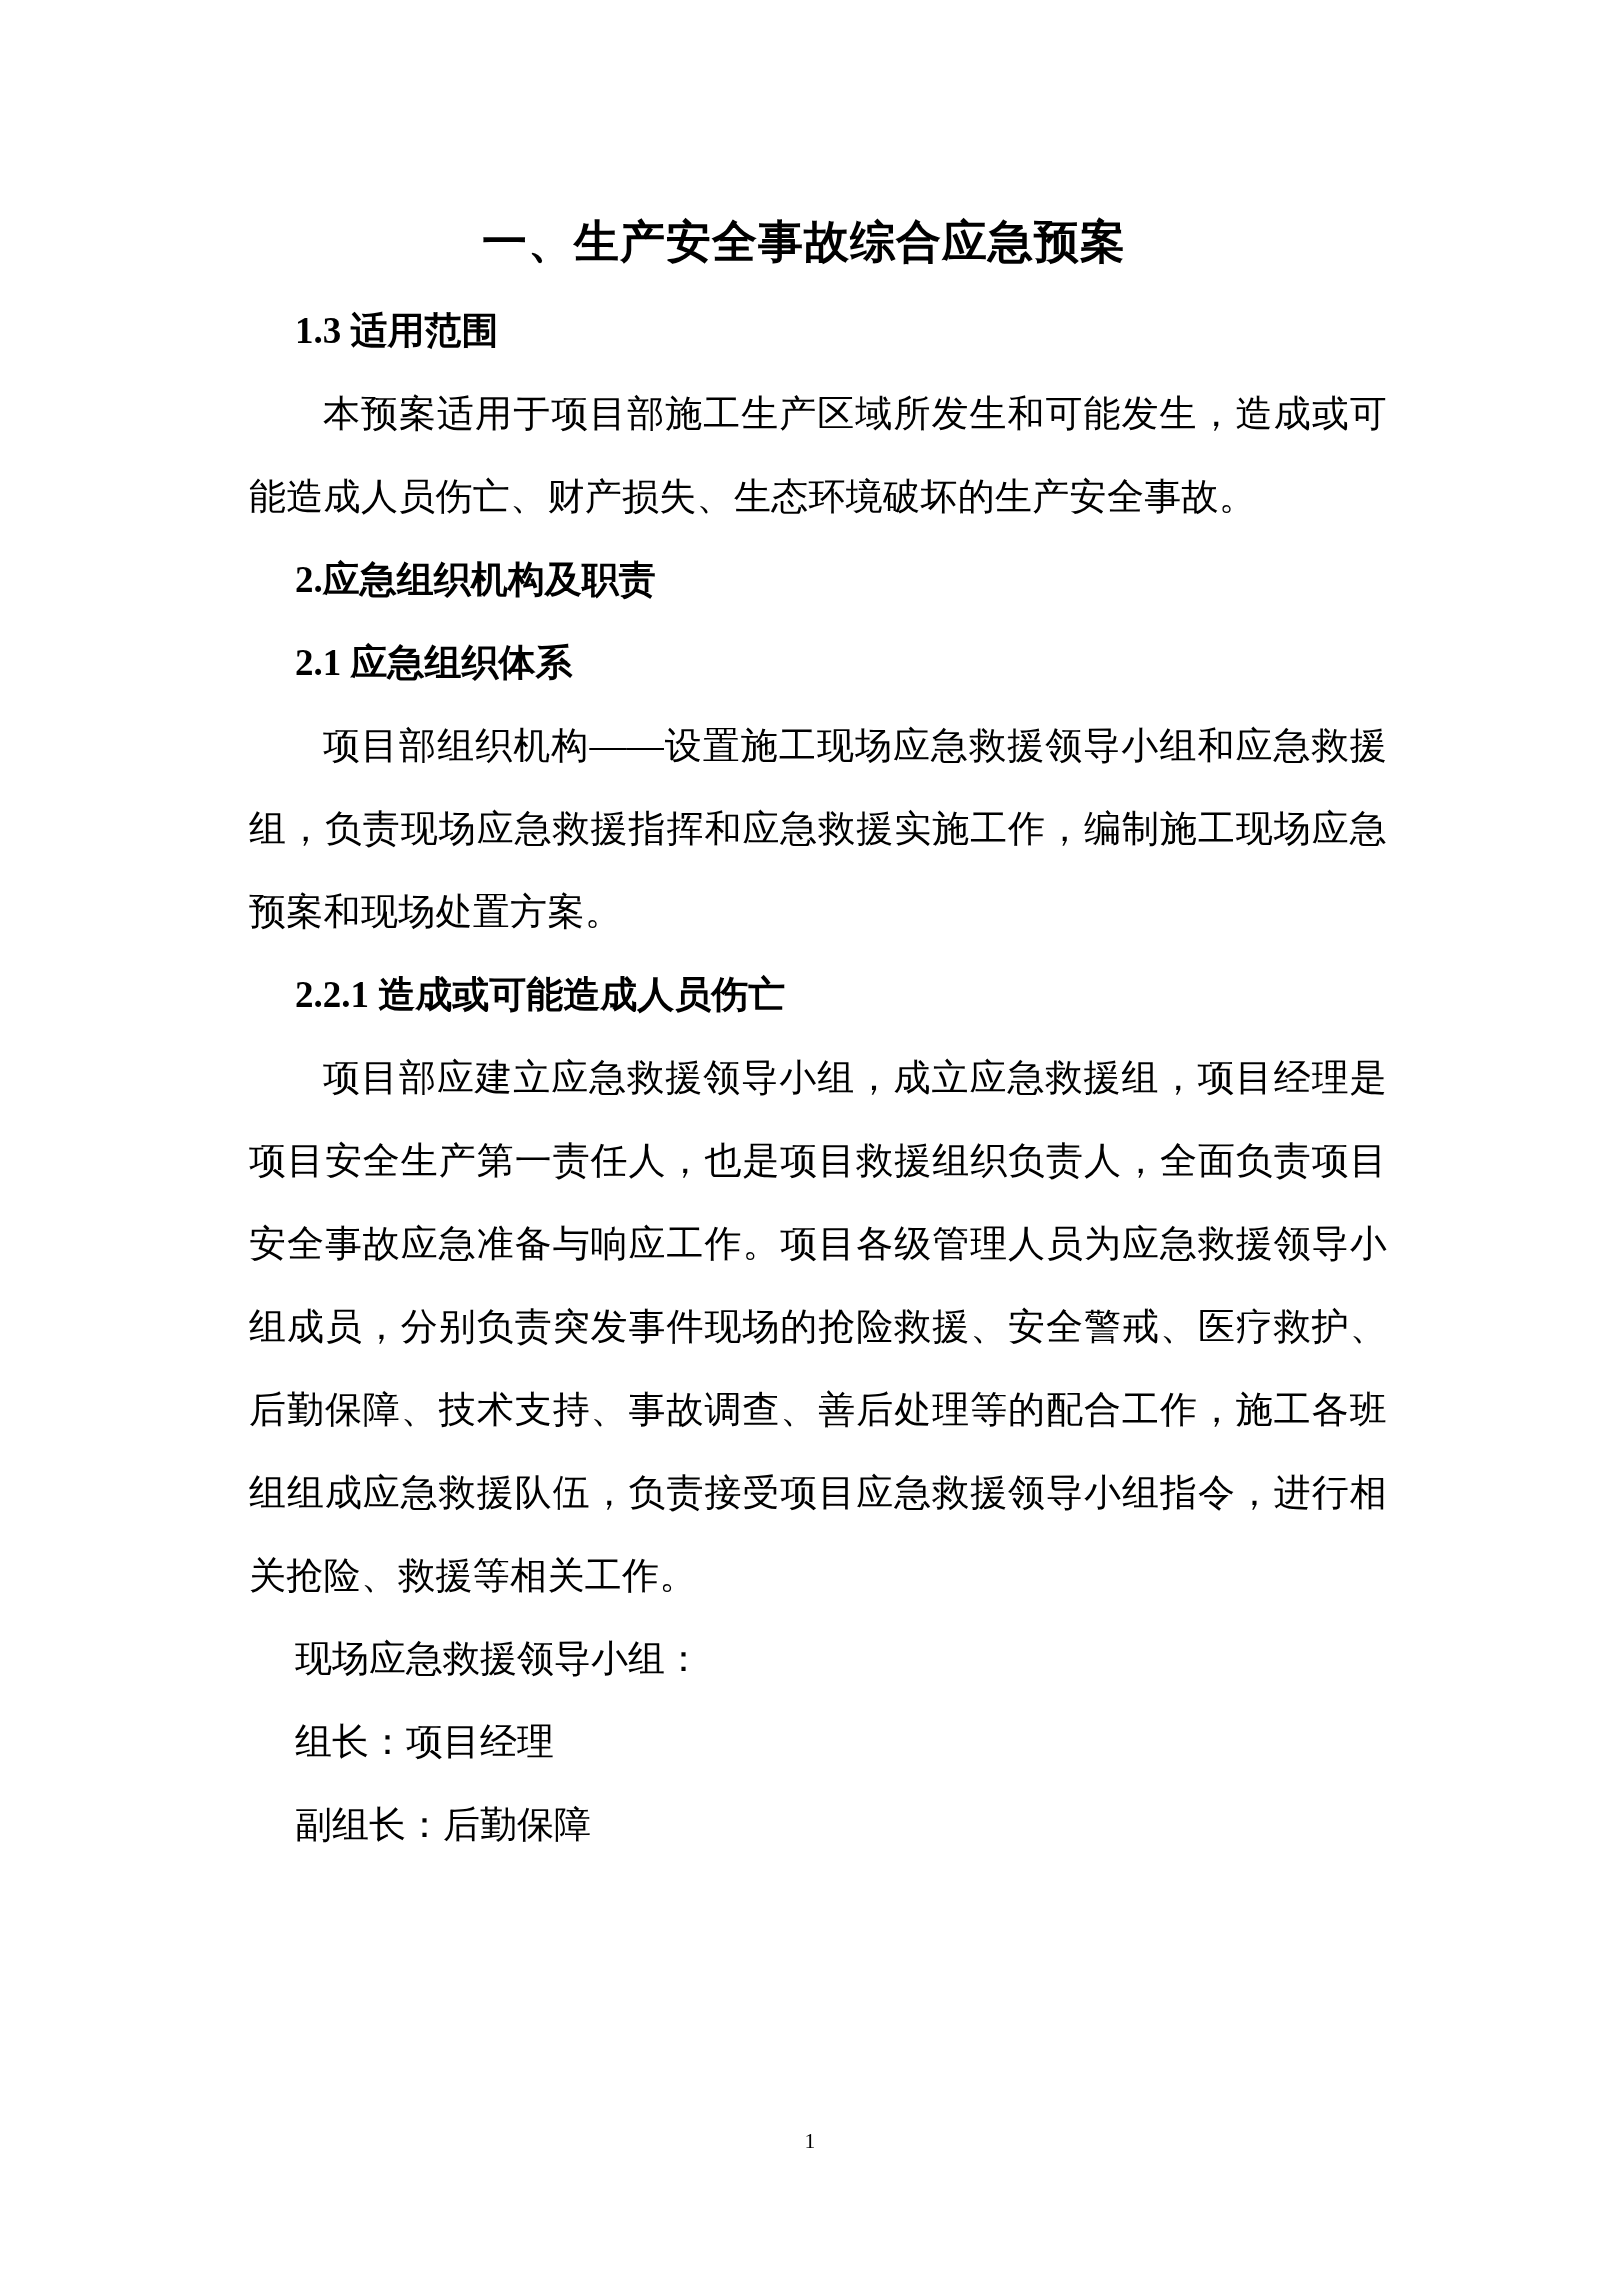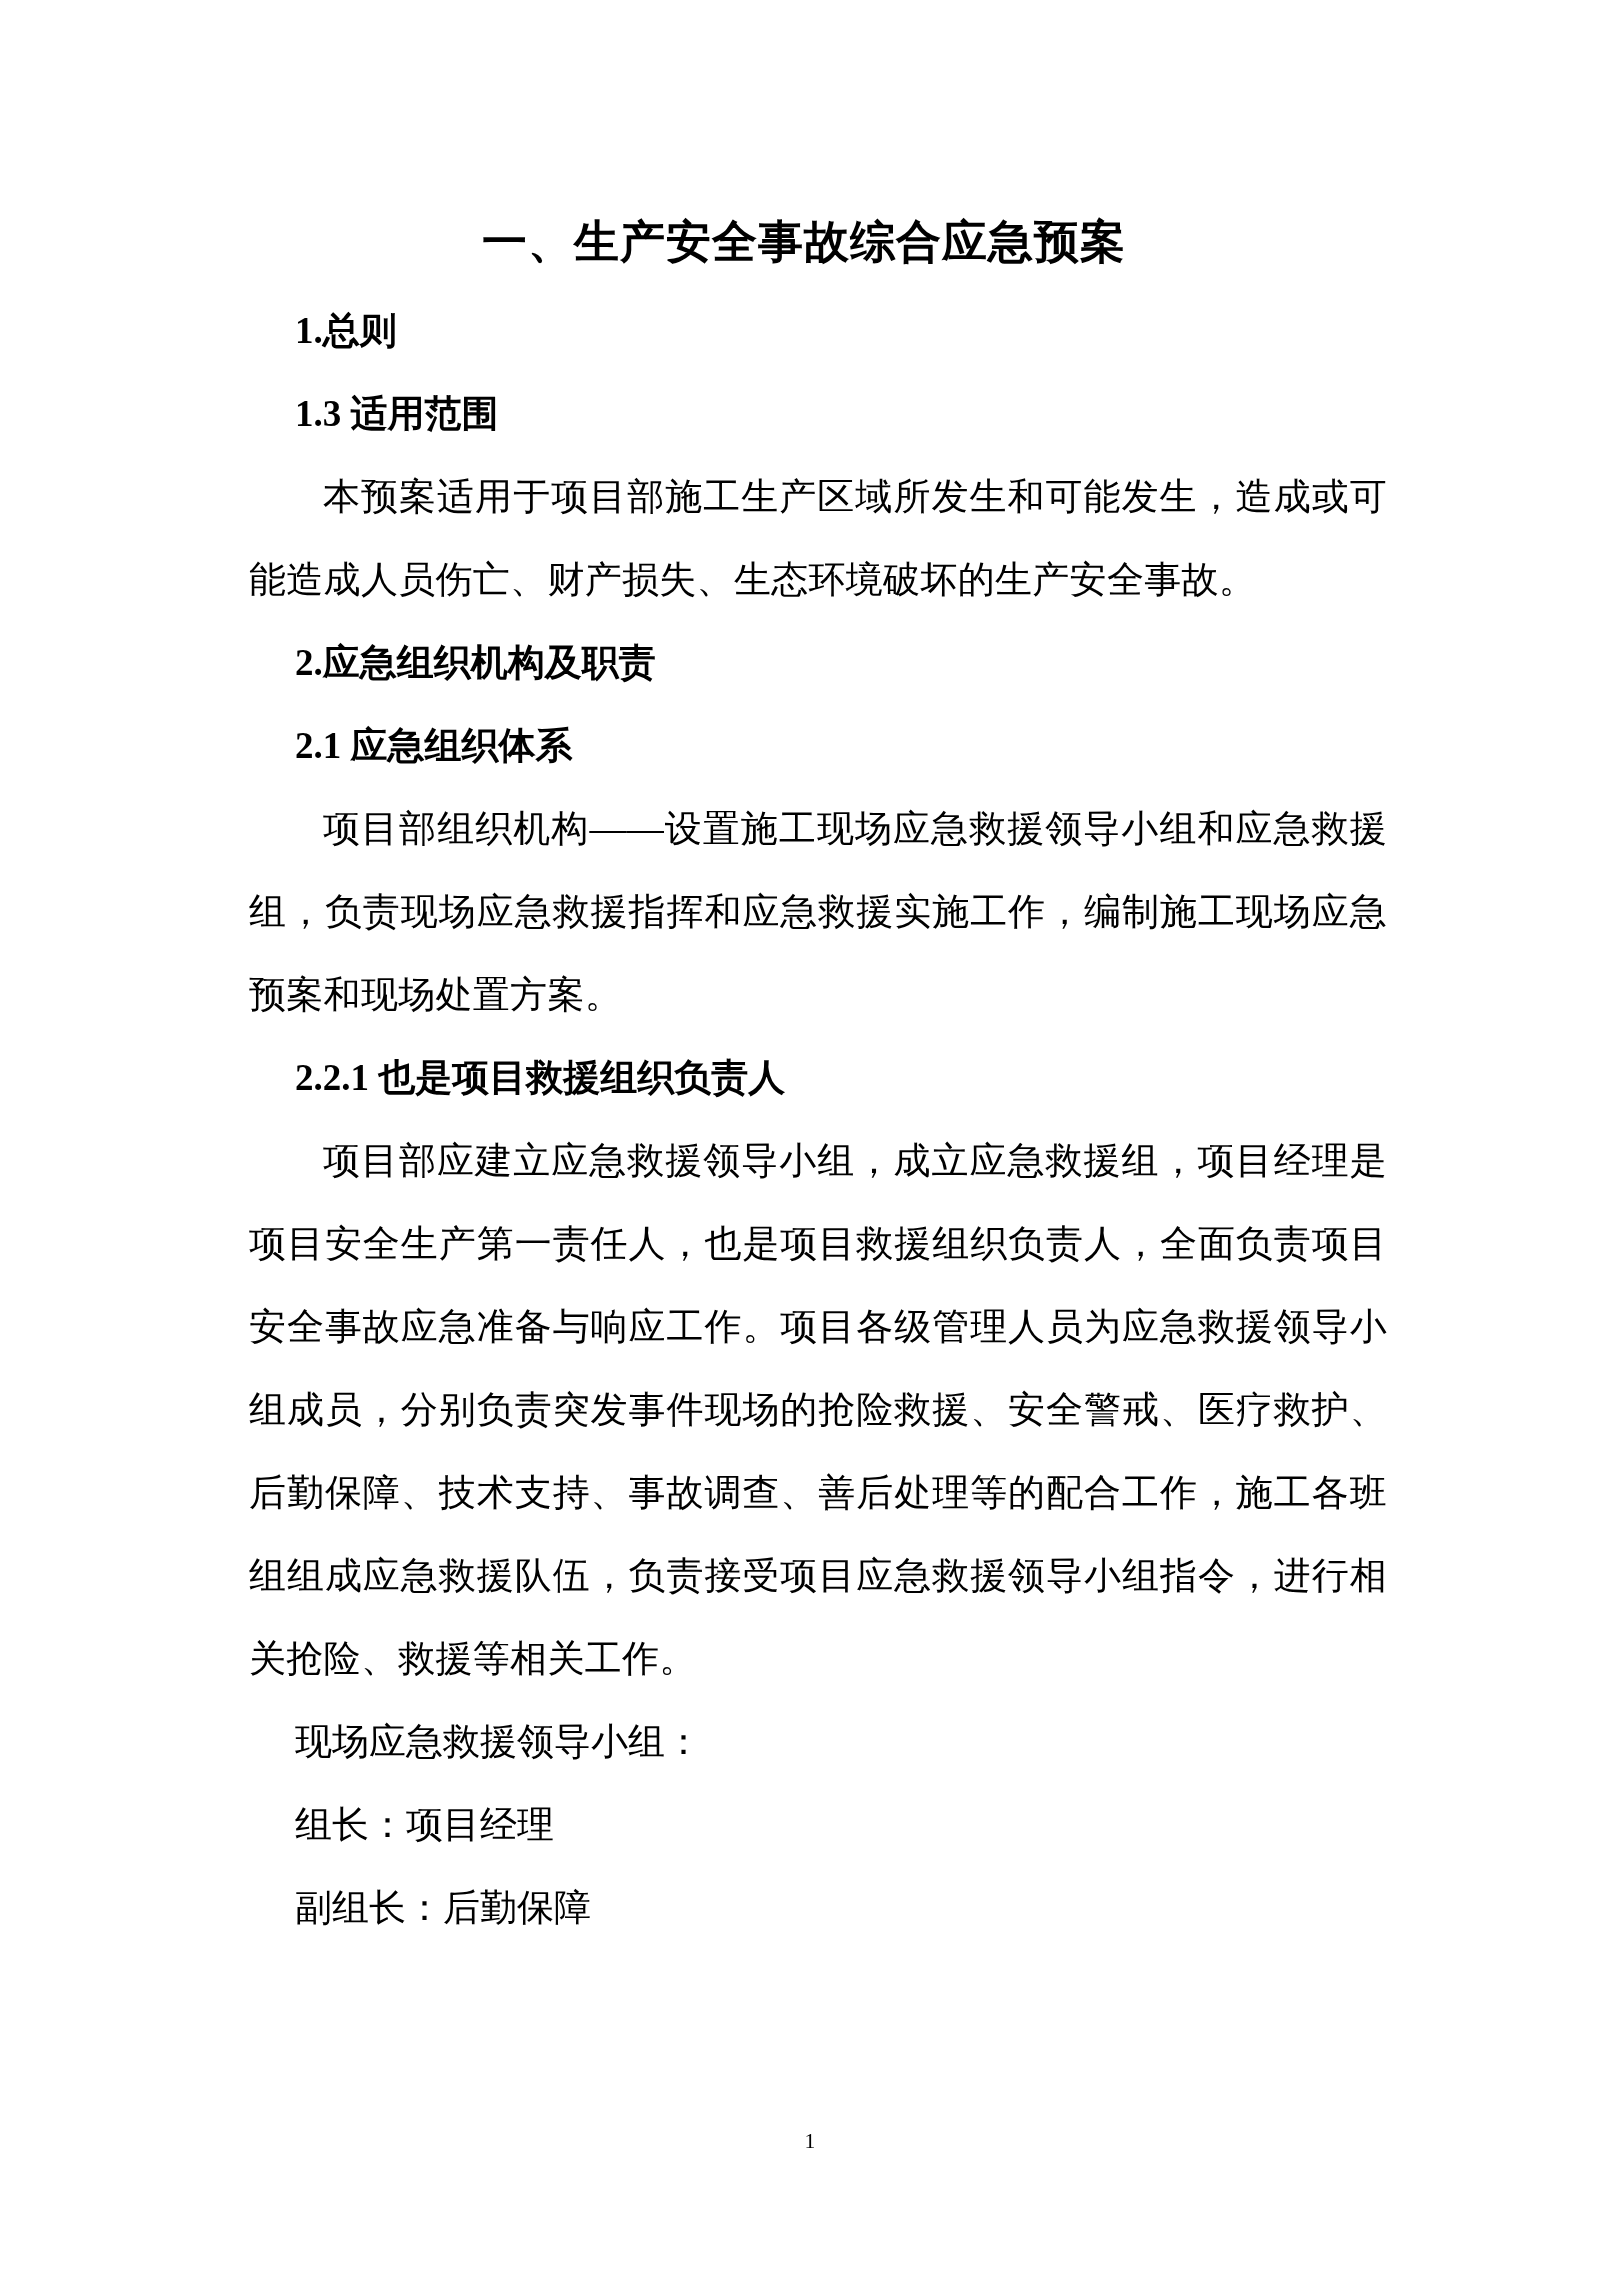--- a/index.html
+++ b/index.html
@@ -61,34 +61,33 @@
   }
 </style>
 </head>
 <body>
 
 <div class="page">
   <div class="content">
 
     <div class="doc-title">一、生产安全事故综合应急预案</div>
 
-    <div class="h1">1.总则</div>
 
     <div class="h2">1.3 适用范围</div>
 
     <div class="para">本预案适用于项目部施工生产区域所发生和可能发生，造成或可能造成人员伤亡、财产损失、生态环境破坏的生产安全事故。</div>
 
     <div class="h1">2.应急组织机构及职责</div>
 
     <div class="h2">2.1 应急组织体系</div>
 
     <div class="para">项目部组织机构——设置施工现场应急救援领导小组和应急救援组，负责现场应急救援指挥和应急救援实施工作，编制施工现场应急预案和现场处置方案。</div>
 
 
-    <div class="h3">2.2.1 也是项目救援组织负责人</div>
+    <div class="h3">2.2.1 造成或可能造成人员伤亡</div>
 
     <div class="para">项目部应建立应急救援领导小组，成立应急救援组，项目经理是项目安全生产第一责任人，也是项目救援组织负责人，全面负责项目安全事故应急准备与响应工作。项目各级管理人员为应急救援领导小组成员，分别负责突发事件现场的抢险救援、安全警戒、医疗救护、后勤保障、技术支持、事故调查、善后处理等的配合工作，施工各班组组成应急救援队伍，负责接受项目应急救援领导小组指令，进行相关抢险、救援等相关工作。</div>
 
     <div class="label-line">现场应急救援领导小组：</div>
 
     <div class="label-line">组长：项目经理</div>
 
     <div class="label-line">副组长：后勤保障</div>
 
   </div>

